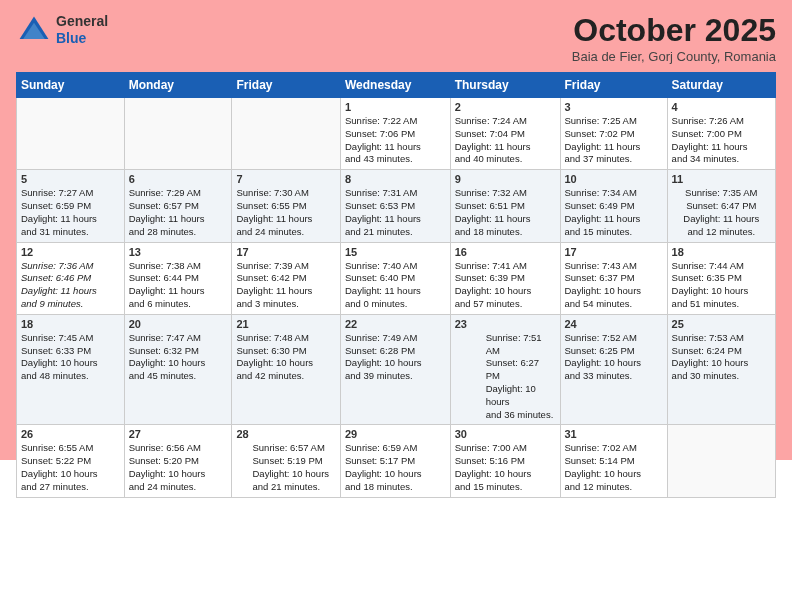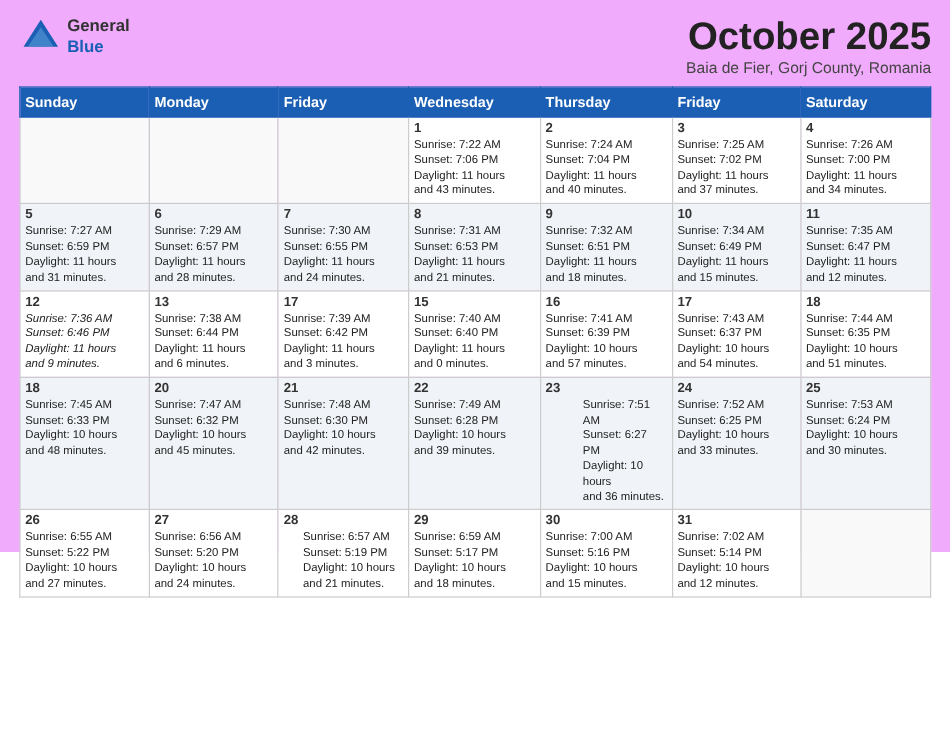--- a/index.html
+++ b/index.html
@@ -7,21 +7,21 @@
       font-family: Arial, sans-serif;
       background: #fff;
       width: 792px;
       height: 612px;
       overflow: hidden;
     }
     .page {
       width: 792px;
       height: 460px;
       padding: 12px 16px;
-      background: #f0abfc;
+      background: #fca5a5;
     }
     .header {
       display: flex;
       align-items: flex-start;
       justify-content: space-between;
       margin-bottom: 8px;
     }
     .logo {
       display: flex;
       align-items: center;
@@ -200,21 +200,21 @@
           </td>
           <td>
             <span class="day-num">10</span>
             <div class="day-info" style="white-space: pre-line;">Sunrise: 7:34 AM
 Sunset: 6:49 PM
 Daylight: 11 hours
 and 15 minutes.</div>
           </td>
           <td>
             <span class="day-num">11</span>
-            <div class="day-info" style="white-space: pre-line;">Sunrise: 7:35 AM
+            <div class="day-info" style="white-space: pre-line; text-align: center;">Sunrise: 7:35 AM
 Sunset: 6:47 PM
 Daylight: 11 hours
 and 12 minutes.</div>
           </td>
         </tr>
         <tr>
           <td>
             <span class="day-num">12</span>
             <div class="day-info" style="white-space: pre-line; font-style: italic;">Sunrise: 7:36 AM
 Sunset: 6:46 PM

